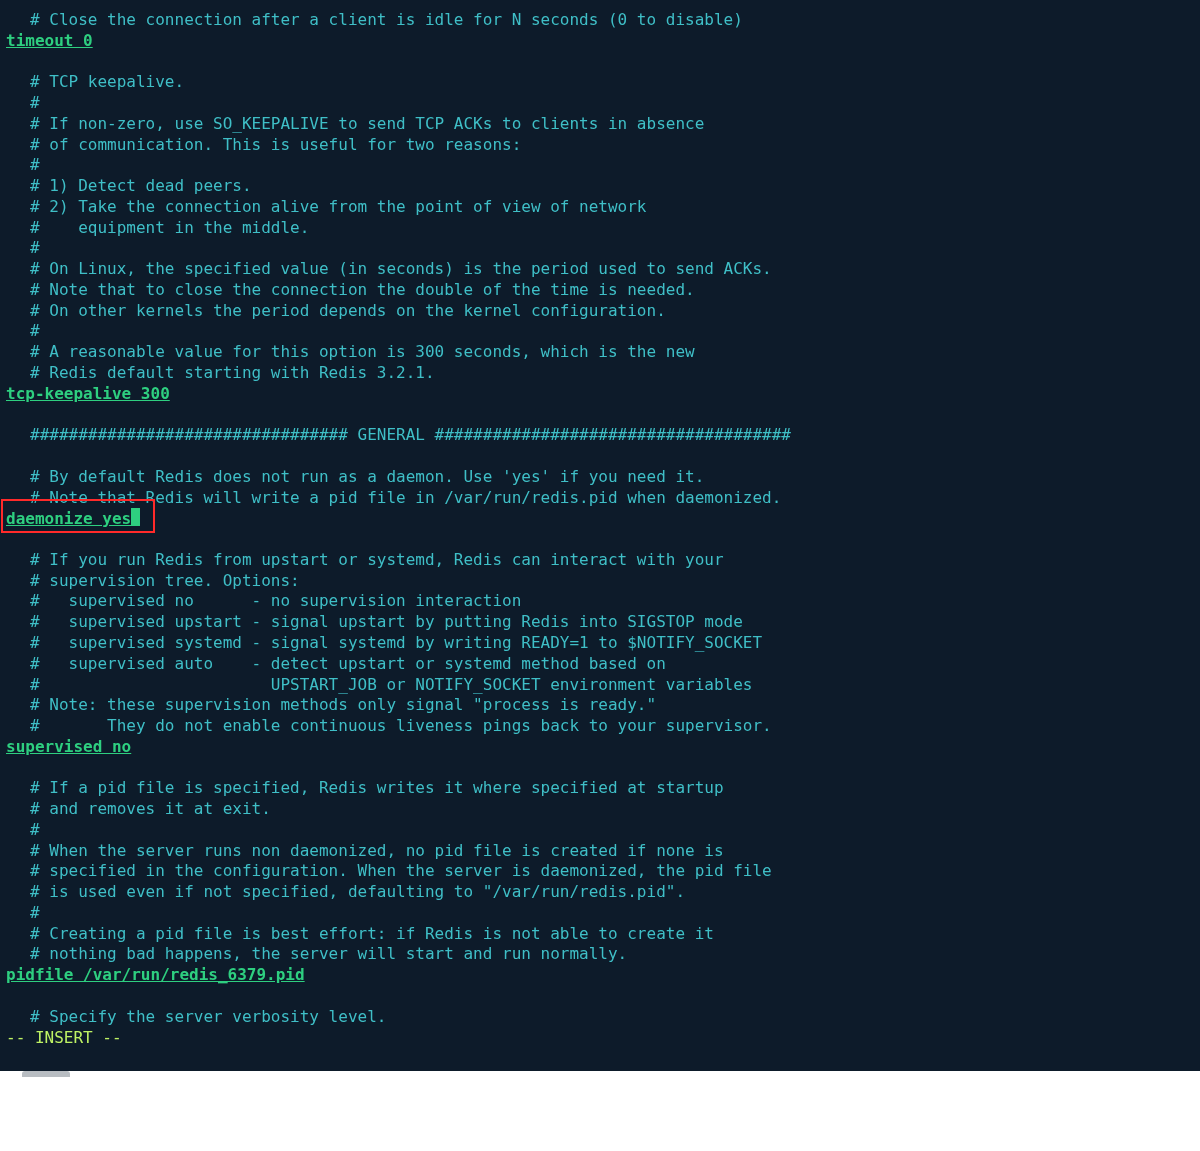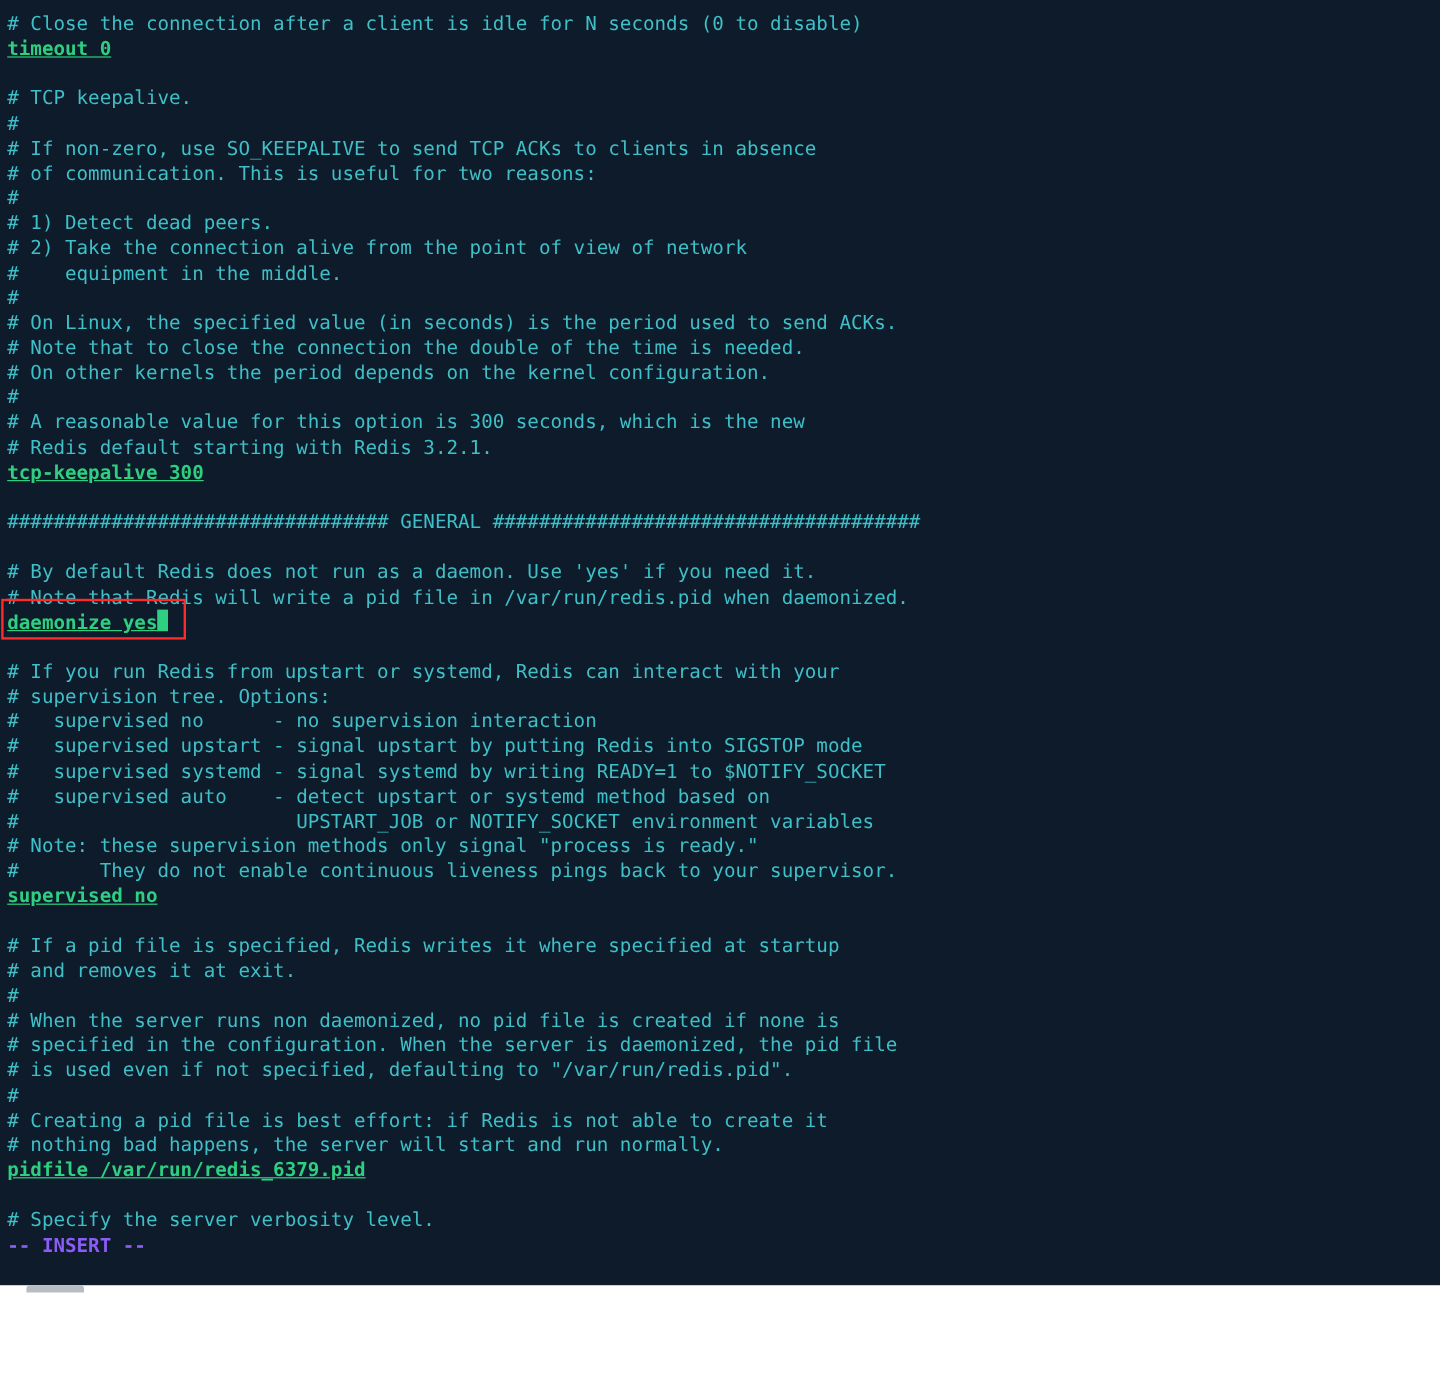--- a/index.html
+++ b/index.html
@@ -10,23 +10,23 @@
     font-family: "Menlo", "Consolas", "DejaVu Sans Mono", monospace;
     font-size: 16px;
     line-height: 20.78px;
     overflow: hidden;
   }
   .editor {
     padding: 10px 6px 0 6px;
     white-space: pre;
   }
   .line { height: 20.78px; }
-  .comment { color: #3fbfc7; }      
+  .comment { color: #3fbfc7; margin-left: 24px; }      
   .directive { color: #2ecf80; font-weight: 600; text-decoration: underline; }  
-  .status { color: #8b5cf6; font-weight: 700; }     
+  .status { color: #bef264; font-weight: 400; }     
   .highlight-box {
     position: absolute;
     border: 2px solid #ff2a2a;
     pointer-events: none;
   }
   .cursor-block {
     display: inline-block;
     width: 9px;
     height: 18px;
     background: #2ecf80;

